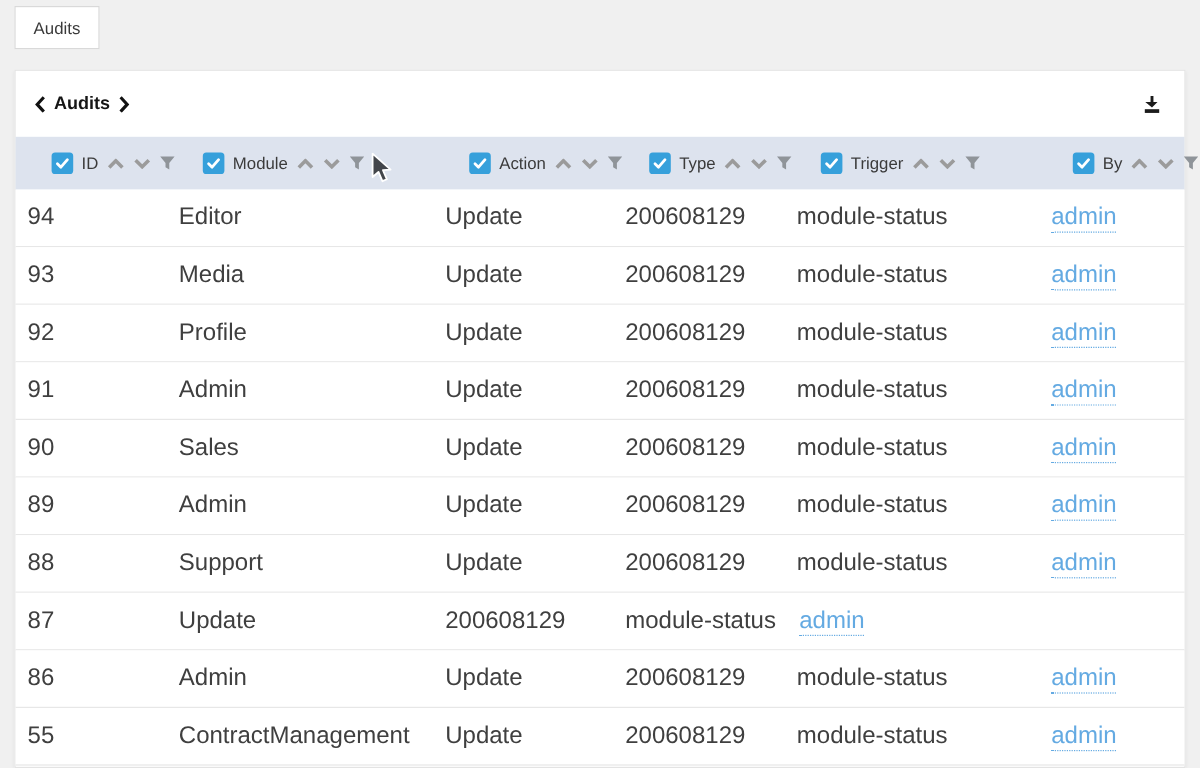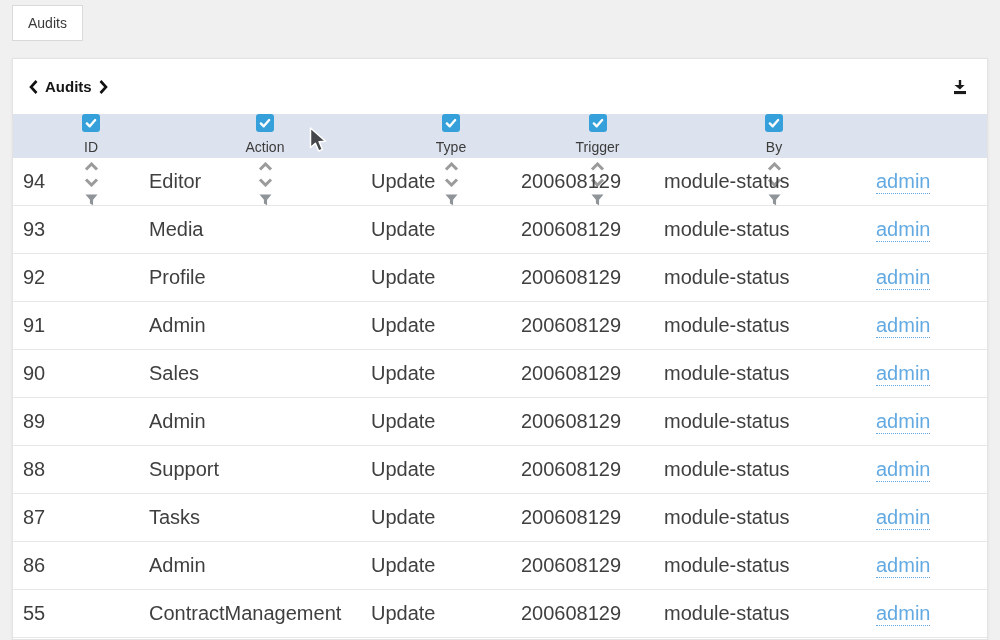--- a/index.html
+++ b/index.html
@@ -19,21 +19,21 @@
     justify-content:space-between; padding:0 18px 0 16px; }
   .card-title { display:flex; align-items:center; gap:7px; }
   .card-title .title-text { font-size:15px; font-weight:bold; color:#161616; }
   .nav-chevron { display:inline-flex; }
   .download-btn { display:inline-flex; cursor:pointer; }
 
   .thead { height:44px; background:var(--header-band,#dde3ee);
     display:grid; grid-template-columns:126px 222px 150px 143px 210px 1fr;
     align-items:center; }
   .th { display:flex; align-items:center; gap:7px; padding-left:30px;
-    font-size:14px; color:#3b3b3b; white-space:nowrap;flex-direction:column; }
+    font-size:14px; color:#3b3b3b; white-space:nowrap; }
   .cb { width:18px; height:18px; flex:0 0 18px; border-radius:3px;
     background:var(--accent-blue,#36a0db); display:inline-flex;
     align-items:center; justify-content:center; cursor:pointer; }
   .icon-btn { display:inline-flex; cursor:pointer; }
 
   .tbody .tr { display:grid; grid-template-columns:126px 222px 150px 143px 210px 1fr;
     height:48px; align-items:center; border-bottom:1px solid #e7e7e7;
     font-size:20px; color:#3f3f3f; background:#ffffff; }
   .td { padding-left:10px; white-space:nowrap; }
   .td-by { padding-left:12px; }
@@ -94,20 +94,43 @@
               <path d="M2 1.5 L7.5 7 L13 1.5" fill="none" stroke="#9b9b9b" stroke-width="3"></path>
             </svg>
     </span>
     <span class="icon-btn">
       <svg width="13" height="12" viewBox="0 0 14 13">
               <path d="M0.5 0.5 H13.5 L8.7 6.3 V12.2 L5.3 10.2 V6.3 Z" fill="#8f9499"></path>
             </svg>
     </span>
   </div>
 
+  <div class="th">
+    <span class="cb">
+      <svg width="12" height="10" viewBox="0 0 14 12">
+              <path d="M2 6.5 L5.5 10 L12 2.5" fill="none" stroke="#ffffff" stroke-width="2.8" stroke-linecap="round" stroke-linejoin="round"></path>
+            </svg>
+    </span>
+    <span class="th-label">Module</span>
+    <span class="icon-btn">
+      <svg width="15" height="9" viewBox="0 0 15 9">
+              <path d="M2 7.5 L7.5 2 L13 7.5" fill="none" stroke="#9b9b9b" stroke-width="3"></path>
+            </svg>
+    </span>
+    <span class="icon-btn">
+      <svg width="15" height="9" viewBox="0 0 15 9">
+              <path d="M2 1.5 L7.5 7 L13 1.5" fill="none" stroke="#9b9b9b" stroke-width="3"></path>
+            </svg>
+    </span>
+    <span class="icon-btn">
+      <svg width="13" height="12" viewBox="0 0 14 13">
+              <path d="M0.5 0.5 H13.5 L8.7 6.3 V12.2 L5.3 10.2 V6.3 Z" fill="#8f9499"></path>
+            </svg>
+    </span>
+  </div>
 
   <div class="th">
     <span class="cb">
       <svg width="12" height="10" viewBox="0 0 14 12">
               <path d="M2 6.5 L5.5 10 L12 2.5" fill="none" stroke="#ffffff" stroke-width="2.8" stroke-linecap="round" stroke-linejoin="round"></path>
             </svg>
     </span>
     <span class="th-label">Action</span>
     <span class="icon-btn">
       <svg width="15" height="9" viewBox="0 0 15 9">
@@ -271,21 +294,20 @@
     <div class="td">Update</div>
     <div class="td">200608129</div>
     <div class="td">module-status</div>
     <div class="td td-by">
       <a class="by-link">admin</a>
     </div>
   </div>
 
   <div class="tr">
     <div class="td">87</div>
-    <div class="td">Tasks</div>
     <div class="td">Update</div>
     <div class="td">200608129</div>
     <div class="td">module-status</div>
     <div class="td td-by">
       <a class="by-link">admin</a>
     </div>
   </div>
 
   <div class="tr">
     <div class="td">86</div>

